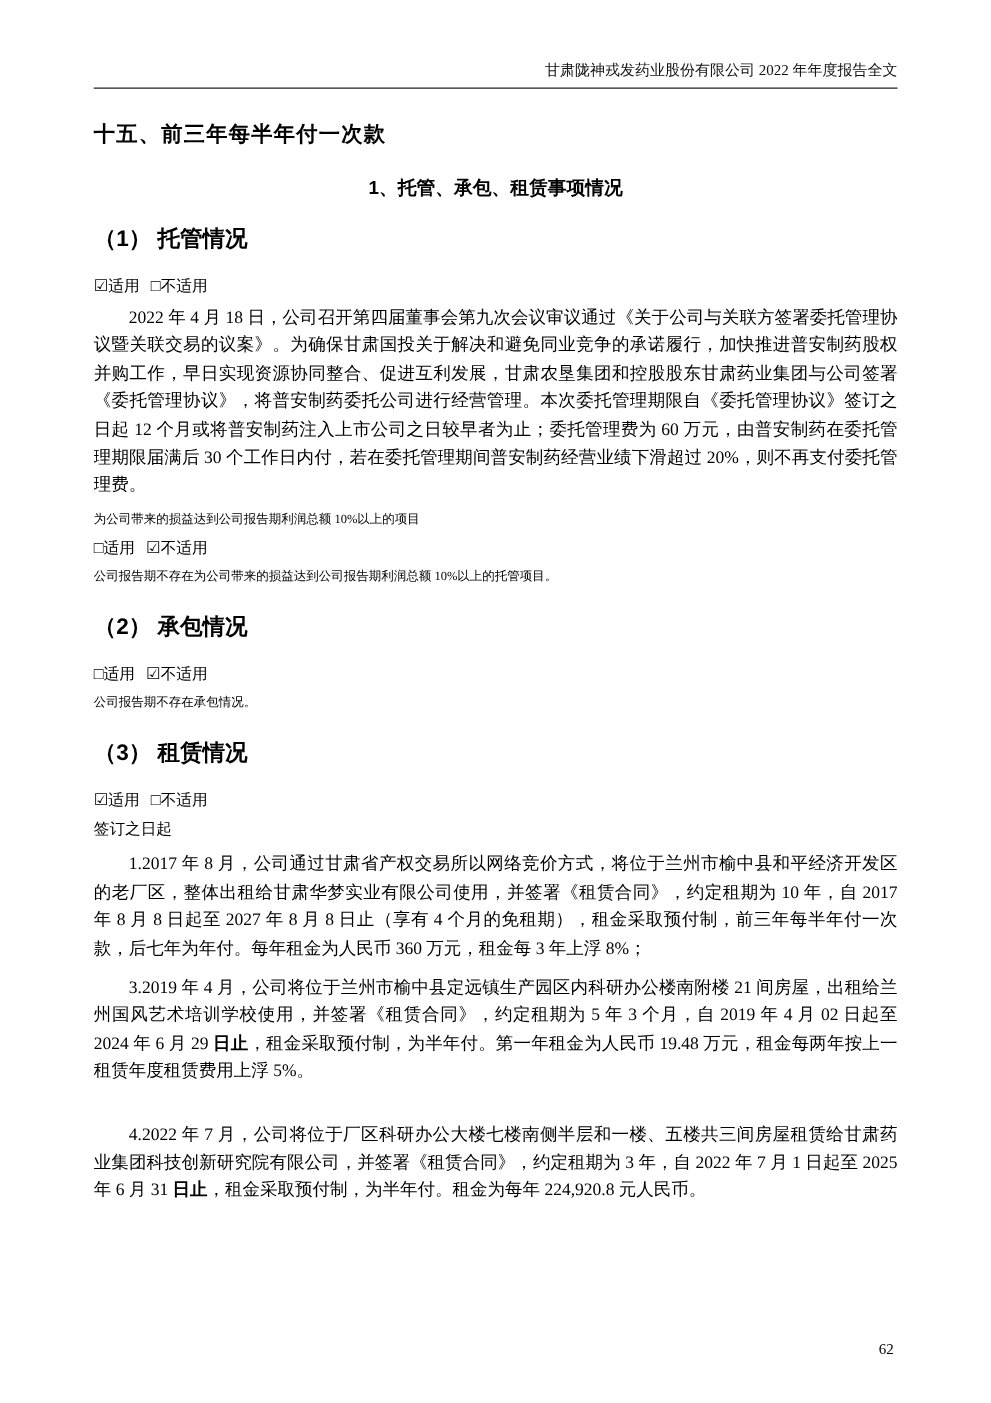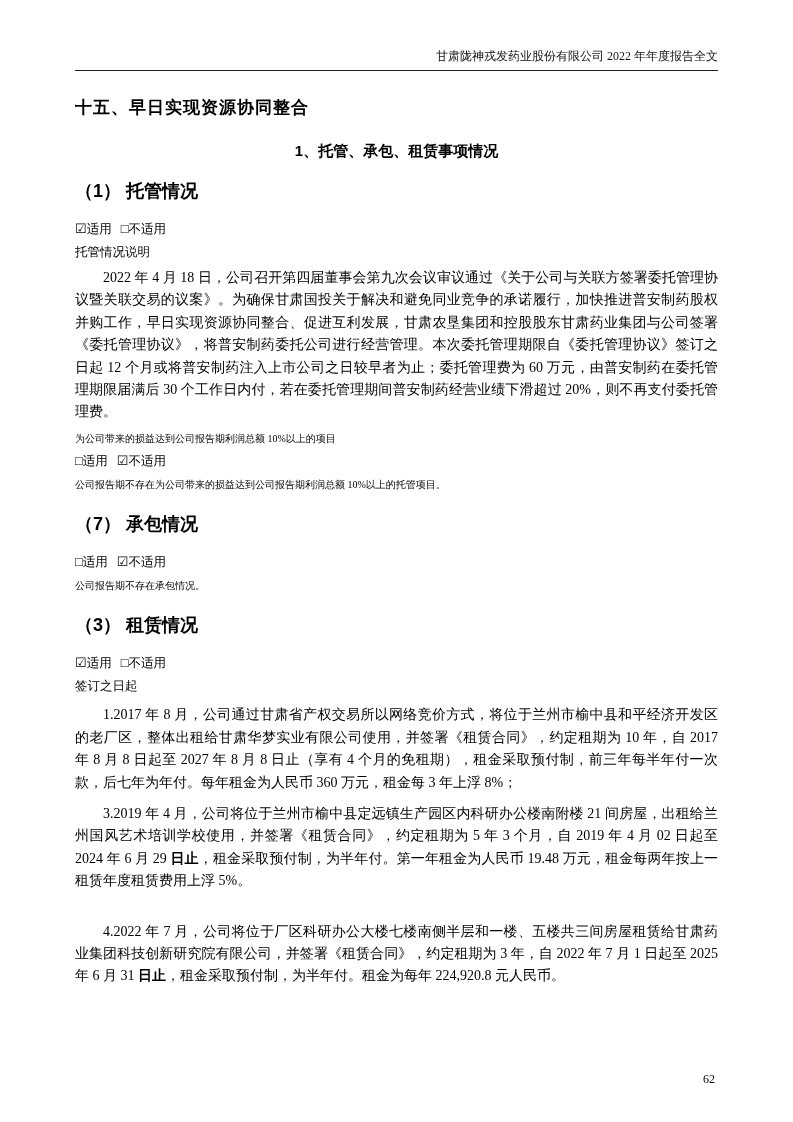--- a/index.html
+++ b/index.html
@@ -107,42 +107,41 @@
 <body>
 
 <div class="page">
 
   <header class="page-header">
     <span>甘肃陇神戎发药业股份有限公司 2022 年年度报告全文</span>
   </header>
 
   <main class="content">
 
-    <h1 class="h-chapter">十五、早日实现资源协同整合</h1>
+    <h1 class="h-chapter">十五、前三年每半年付一次款</h1>
 
     <h2 class="h-section">1、托管、承包、租赁事项情况</h2>
 
     <section>
       <h3 class="h-sub">（1） 托管情况</h3>
 
       <p class="applicability"><span class="cb">☑</span><span>适用</span><span class="cb cb-gap">□</span><span>不适用</span></p>
 
-      <p class="note-label">托管情况说明</p>
 
       <p class="body-para">2022 年 4 月 18 日，公司召开第四届董事会第九次会议审议通过《关于公司与关联方签署委托管理协议暨关联交易的议案》。为确保甘肃国投关于解决和避免同业竞争的承诺履行，加快推进普安制药股权并购工作，早日实现资源协同整合、促进互利发展，甘肃农垦集团和控股股东甘肃药业集团与公司签署《委托管理协议》，将普安制药委托公司进行经营管理。本次委托管理期限自《委托管理协议》签订之日起 12 个月或将普安制药注入上市公司之日较早者为止；委托管理费为 60 万元，由普安制药在委托管理期限届满后 30 个工作日内付，若在委托管理期间普安制药经营业绩下滑超过 20%，则不再支付委托管理费。</p>
 
       <p class="small-line">为公司带来的损益达到公司报告期利润总额 10%以上的项目</p>
 
       <p class="applicability" style="margin-top:4px"><span class="cb">□</span><span>适用</span><span class="cb cb-gap">☑</span><span>不适用</span></p>
 
       <p class="small-line">公司报告期不存在为公司带来的损益达到公司报告期利润总额 10%以上的托管项目。</p>
     </section>
 
     <section>
-      <h3 class="h-sub">（7） 承包情况</h3>
+      <h3 class="h-sub">（2） 承包情况</h3>
 
       <p class="applicability"><span class="cb">□</span><span>适用</span><span class="cb cb-gap">☑</span><span>不适用</span></p>
 
       <p class="small-line">公司报告期不存在承包情况。</p>
     </section>
 
     <section>
       <h3 class="h-sub">（3） 租赁情况</h3>
 
       <p class="applicability"><span class="cb">☑</span><span>适用</span><span class="cb cb-gap">□</span><span>不适用</span></p>

